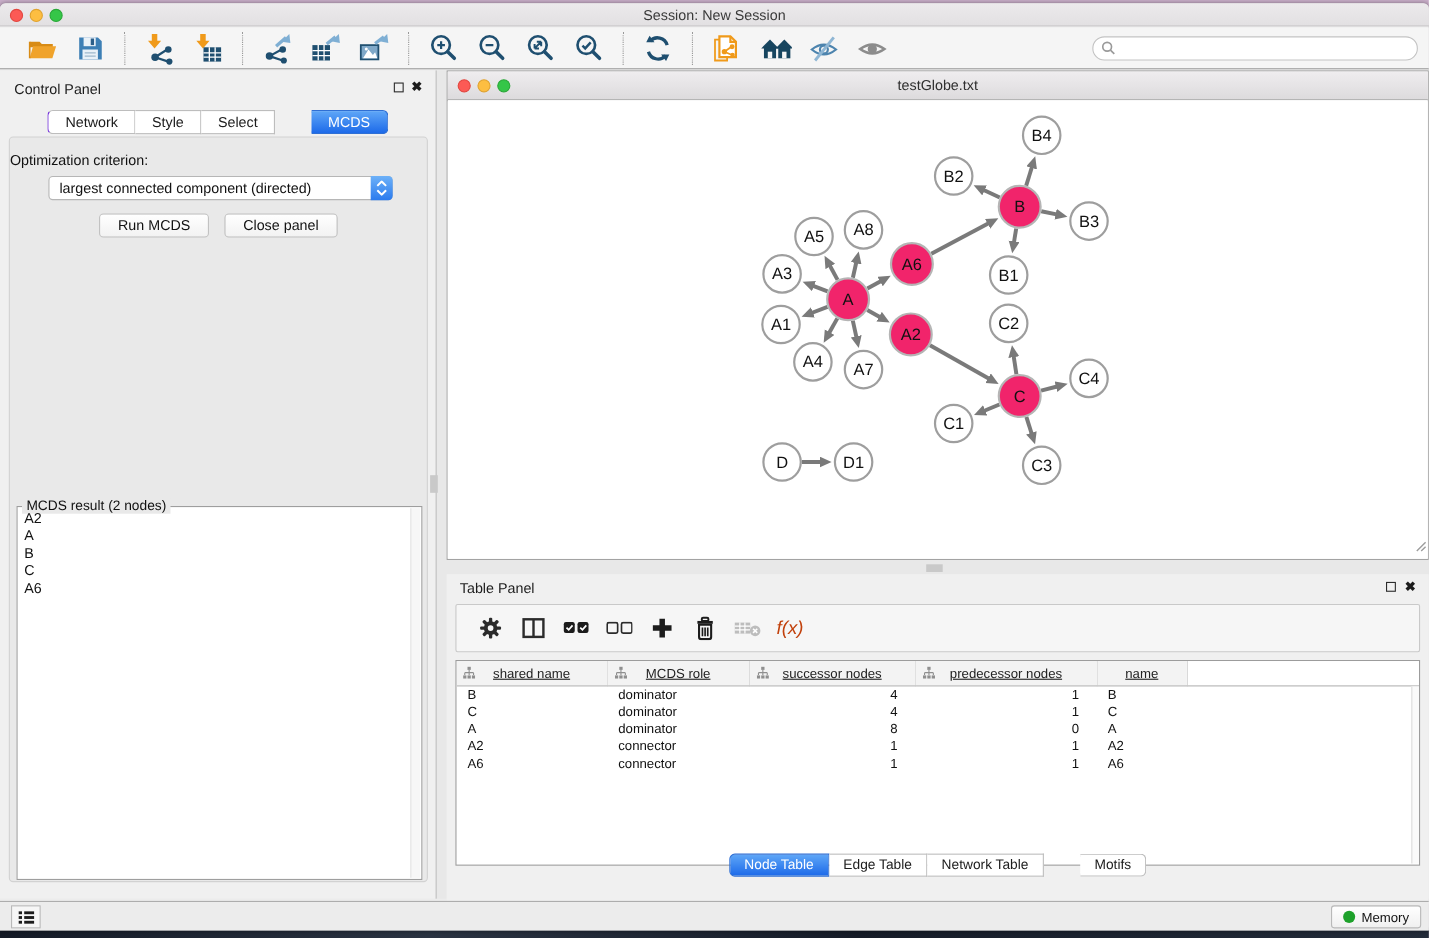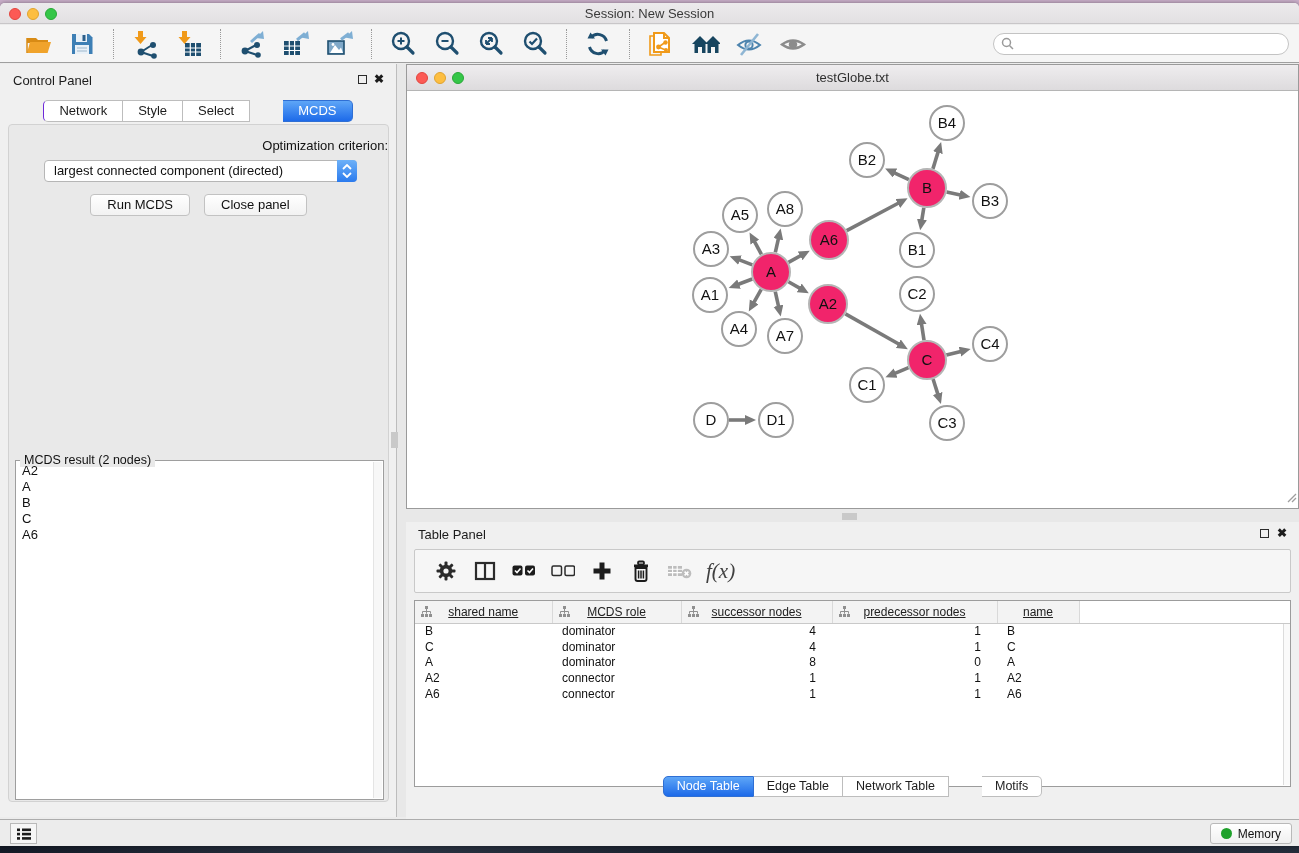--- a/index.html
+++ b/index.html
@@ -40,21 +40,21 @@
   .win-float { position:absolute; top:11px; width:9px; height:9px; border:1.6px solid #2b2b2b; }
   .win-close { position:absolute; top:10px; font-size:12px; font-weight:bold; color:#1c1c1c; line-height:11px; }
   .cp-tabs { position:absolute; left:0; right:0; top:36px; display:flex; justify-content:center; }
   .seg { height:22px; line-height:20px; background:#fff; border:1px solid #bdbdbd; border-left:none;
     padding:0 15px; font-size:13px; color:#1c1c1c; text-align:center; }
   .seg:first-child { border-left:1px solid #6d28d9; border-radius:5px 0 0 5px; }
   .seg:last-child { border-radius:0 5px 5px 0;margin-left:33px; }
   .seg.selected { background:linear-gradient(#5ea6f7,#1d6ae9); border-color:#2f6fd4; color:#fff; }
   .cp-content { position:absolute; left:8px; top:60px; width:381px; height:678px;
     background:#e9e9e9; border:1px solid #d2d2d2; border-radius:4px; }
-  .opt-label { position:absolute; left:0; right:0; top:13px; text-align:right; font-size:13px; color:#111; }
+  .opt-label { position:absolute; left:0; right:0; top:13px; text-align:left; font-size:13px; color:#111; }
   .dropdown { position:absolute; left:35px; top:35px; width:313px; height:22px; background:#fff;
     border:1px solid #b6b6b6; border-radius:4px; font-size:13px; color:#111; line-height:20px;
     padding-left:9px; }
   .dd-stepper { position:absolute; right:-1px; top:-1px; width:20px; height:22px; border-radius:0 4px 4px 0;
     background:linear-gradient(#6db1f8,#2b7bee); display:flex; flex-direction:column;
     align-items:center; justify-content:center; gap:2px; }
   .dd-stepper svg { display:block; }
   .cp-buttons { position:absolute; left:0; right:0; top:69px; display:flex; justify-content:center; gap:14px; }
   .btn { height:22px; background:linear-gradient(#ffffff,#f2f2f2); border:1px solid #c2c2c2;
     border-radius:4px; font-size:13px; color:#111; padding:0 16px; line-height:20px; }
@@ -80,21 +80,21 @@
   .net-titlebar .t-title { position:absolute; left:0; right:0; top:5px; text-align:center;
     font-size:13px; color:#2f2f2f; }
   .net-canvas { position:absolute; left:0; top:27px; right:0; bottom:0; background:#fff; overflow:hidden; }
   .resize-grip { position:absolute; right:1px; bottom:1px; }
 
   
   .table-panel { position:absolute; left:8px; top:458px; width:893px; height:300px; background:#f0f0f0; }
   .tp-toolbar { position:absolute; left:8px; top:27px; width:877px; height:44px; background:#f6f6f6;
     border:1px solid #c9c9c9; border-radius:2px; display:flex; align-items:center; padding-left:18px; }
   .tp-icon { width:26px; height:24px; margin-right:13px; display:flex; align-items:center; justify-content:center; }
-  .fx-label { font-size:21px; font-style:italic; color:#404040; font-family:Liberation Serif, serif; }
+  .fx-label { font-size:17px; font-style:italic; color:#c2410c; font-family:Liberation Sans, sans-serif; }
   .tp-table-wrap { position:absolute; left:8px; top:78px; width:877px; height:187px;
     border:1px solid #9c9c9c; background:#fff; overflow:hidden; }
   table.node-table { border-collapse:collapse; table-layout:fixed; width:100%; }
   .node-table th { position:relative; height:22px; background:#f3f3f3; border-bottom:1px solid #c9c9c9;
     border-right:1px solid #d9d9d9; font-size:12px; font-weight:normal; color:#222; text-align:center;text-decoration:underline; }
   .node-table th.filler { background:#fff; border-right:none; }
   .node-table th .th-icon { position:absolute; left:6px; top:5px; }
   .node-table td { height:15.7px; font-size:12px; color:#111; white-space:nowrap; overflow:hidden; }
   .node-table td.al { text-align:left; padding-left:10px; }
   .node-table td.ar { text-align:right; padding-right:16px; }

